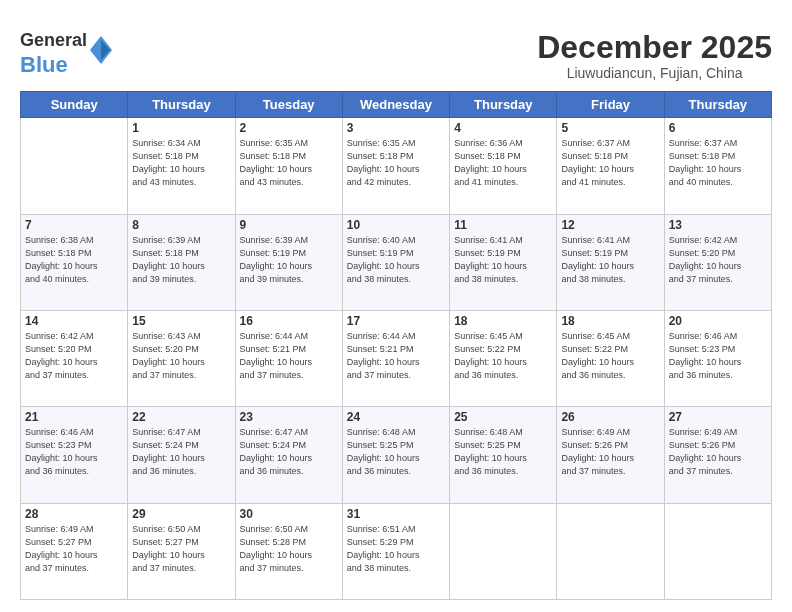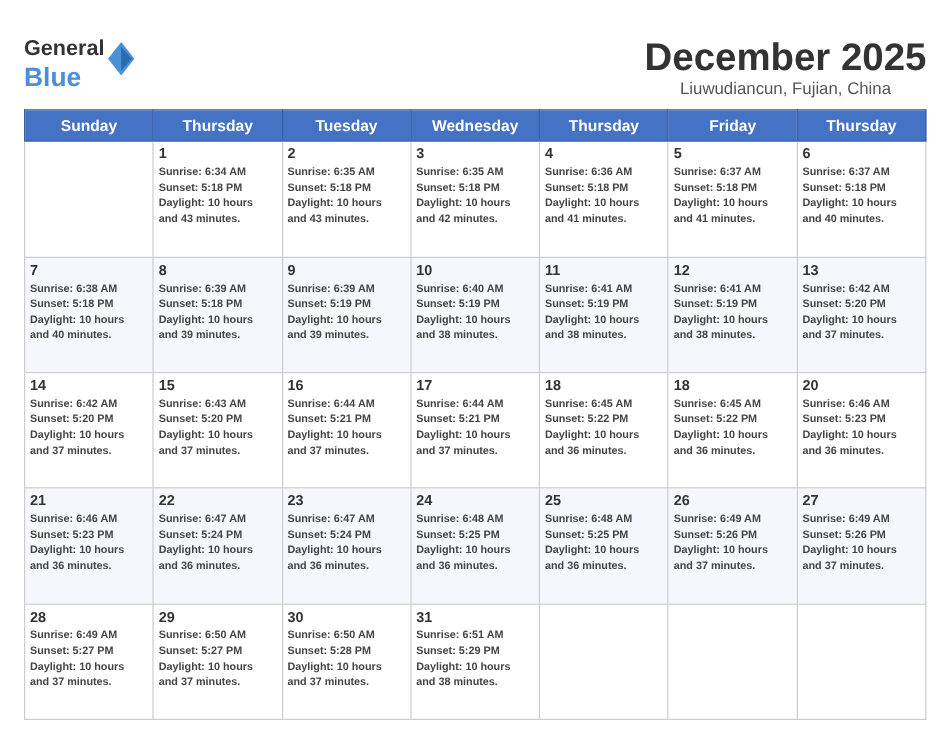--- a/index.html
+++ b/index.html
@@ -67,21 +67,20 @@
     .day-number {
       font-size: 12px;
       font-weight: bold;
       display: block;
       margin-bottom: 2px;
     }
     .day-info {
       line-height: 1.45;
       font-size: 9px;
       color: #444;
-      font-weight: bold;
     }
     .empty-cell {
       background: #f9f9f9;
     }
     tr:nth-child(even) td {
       background-color: #f5f7fc;
     }
     tr:nth-child(odd) td {
       background-color: #ffffff;
     }

